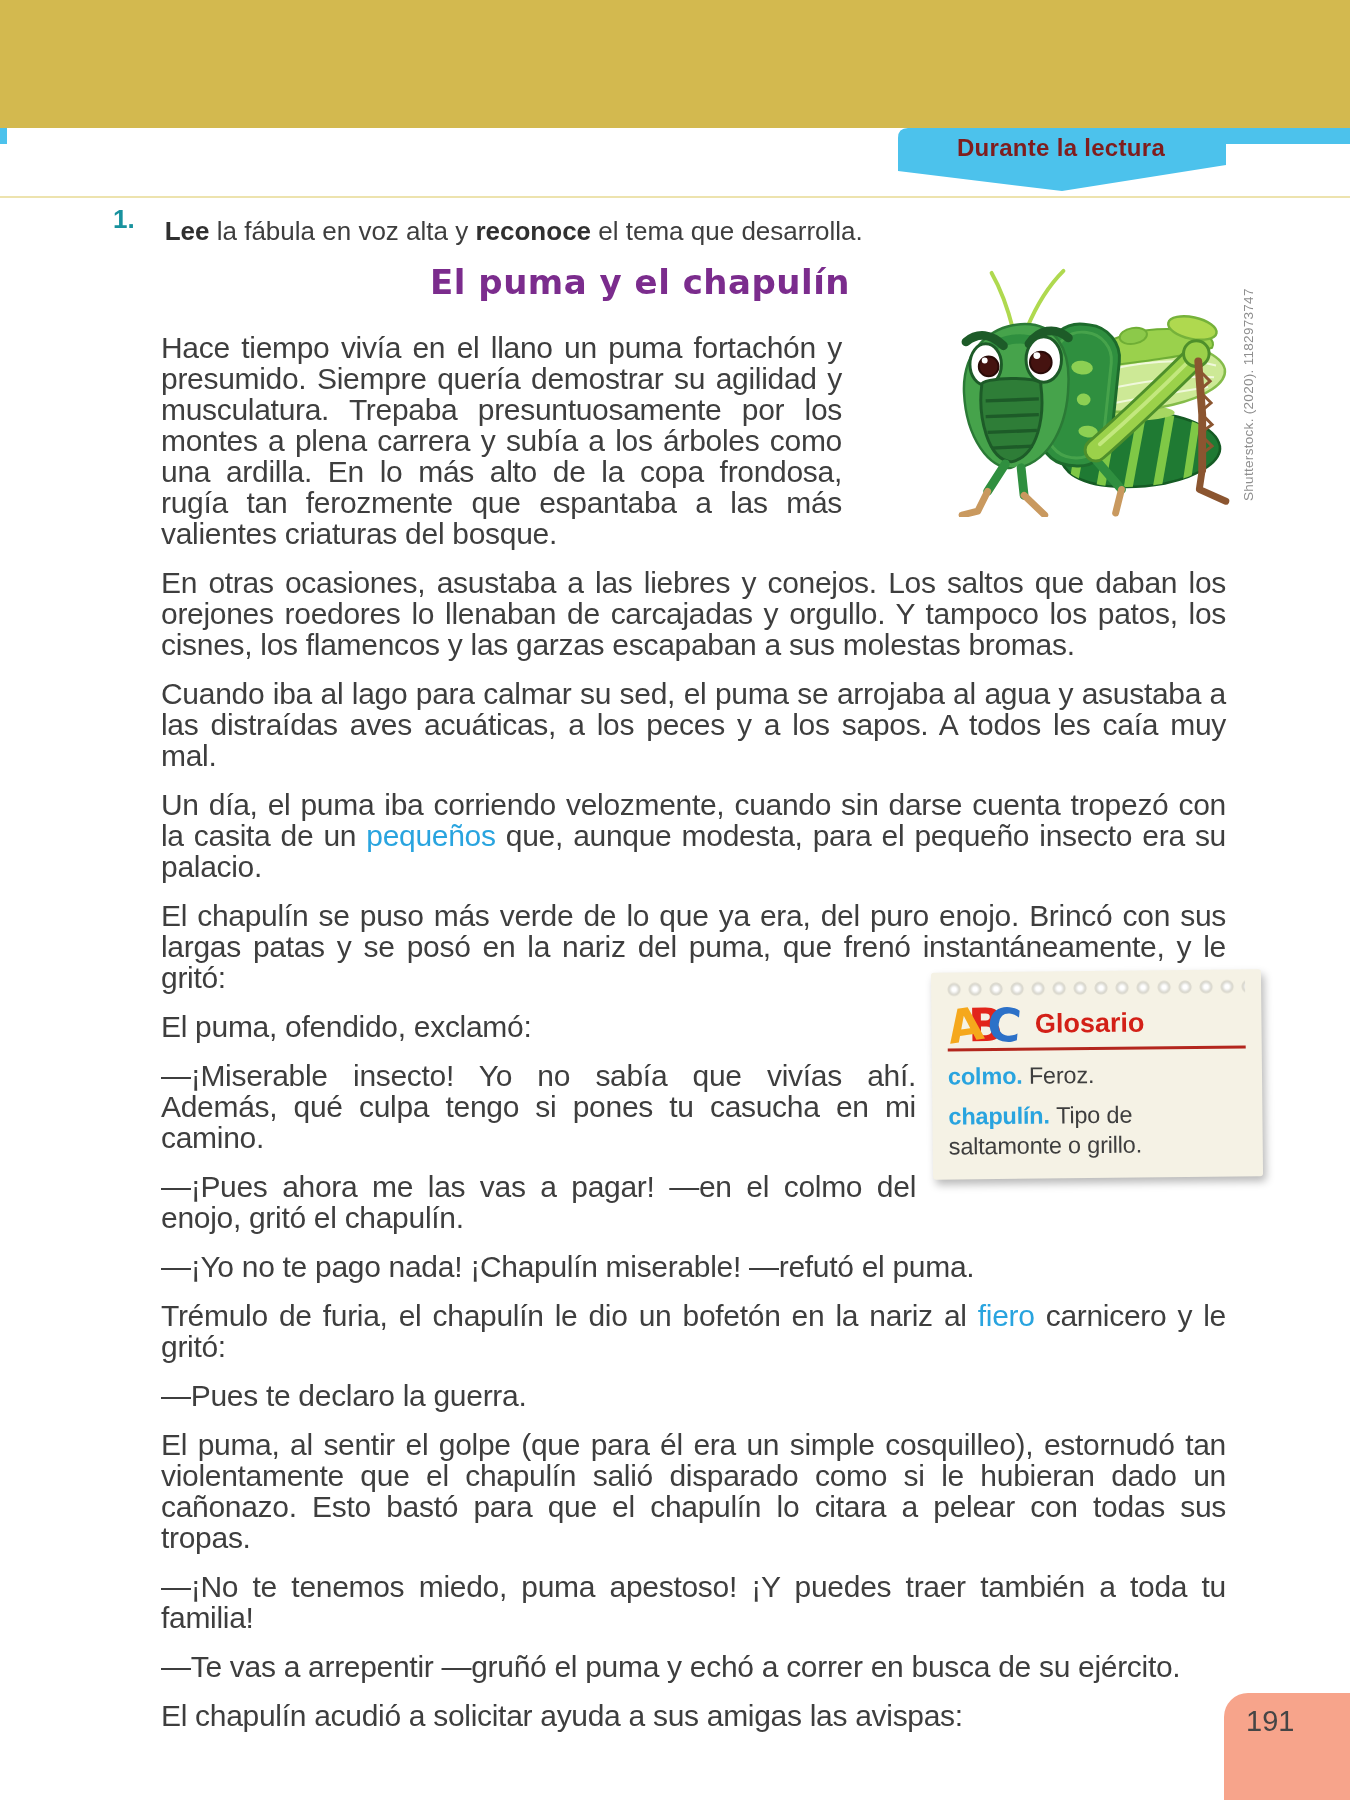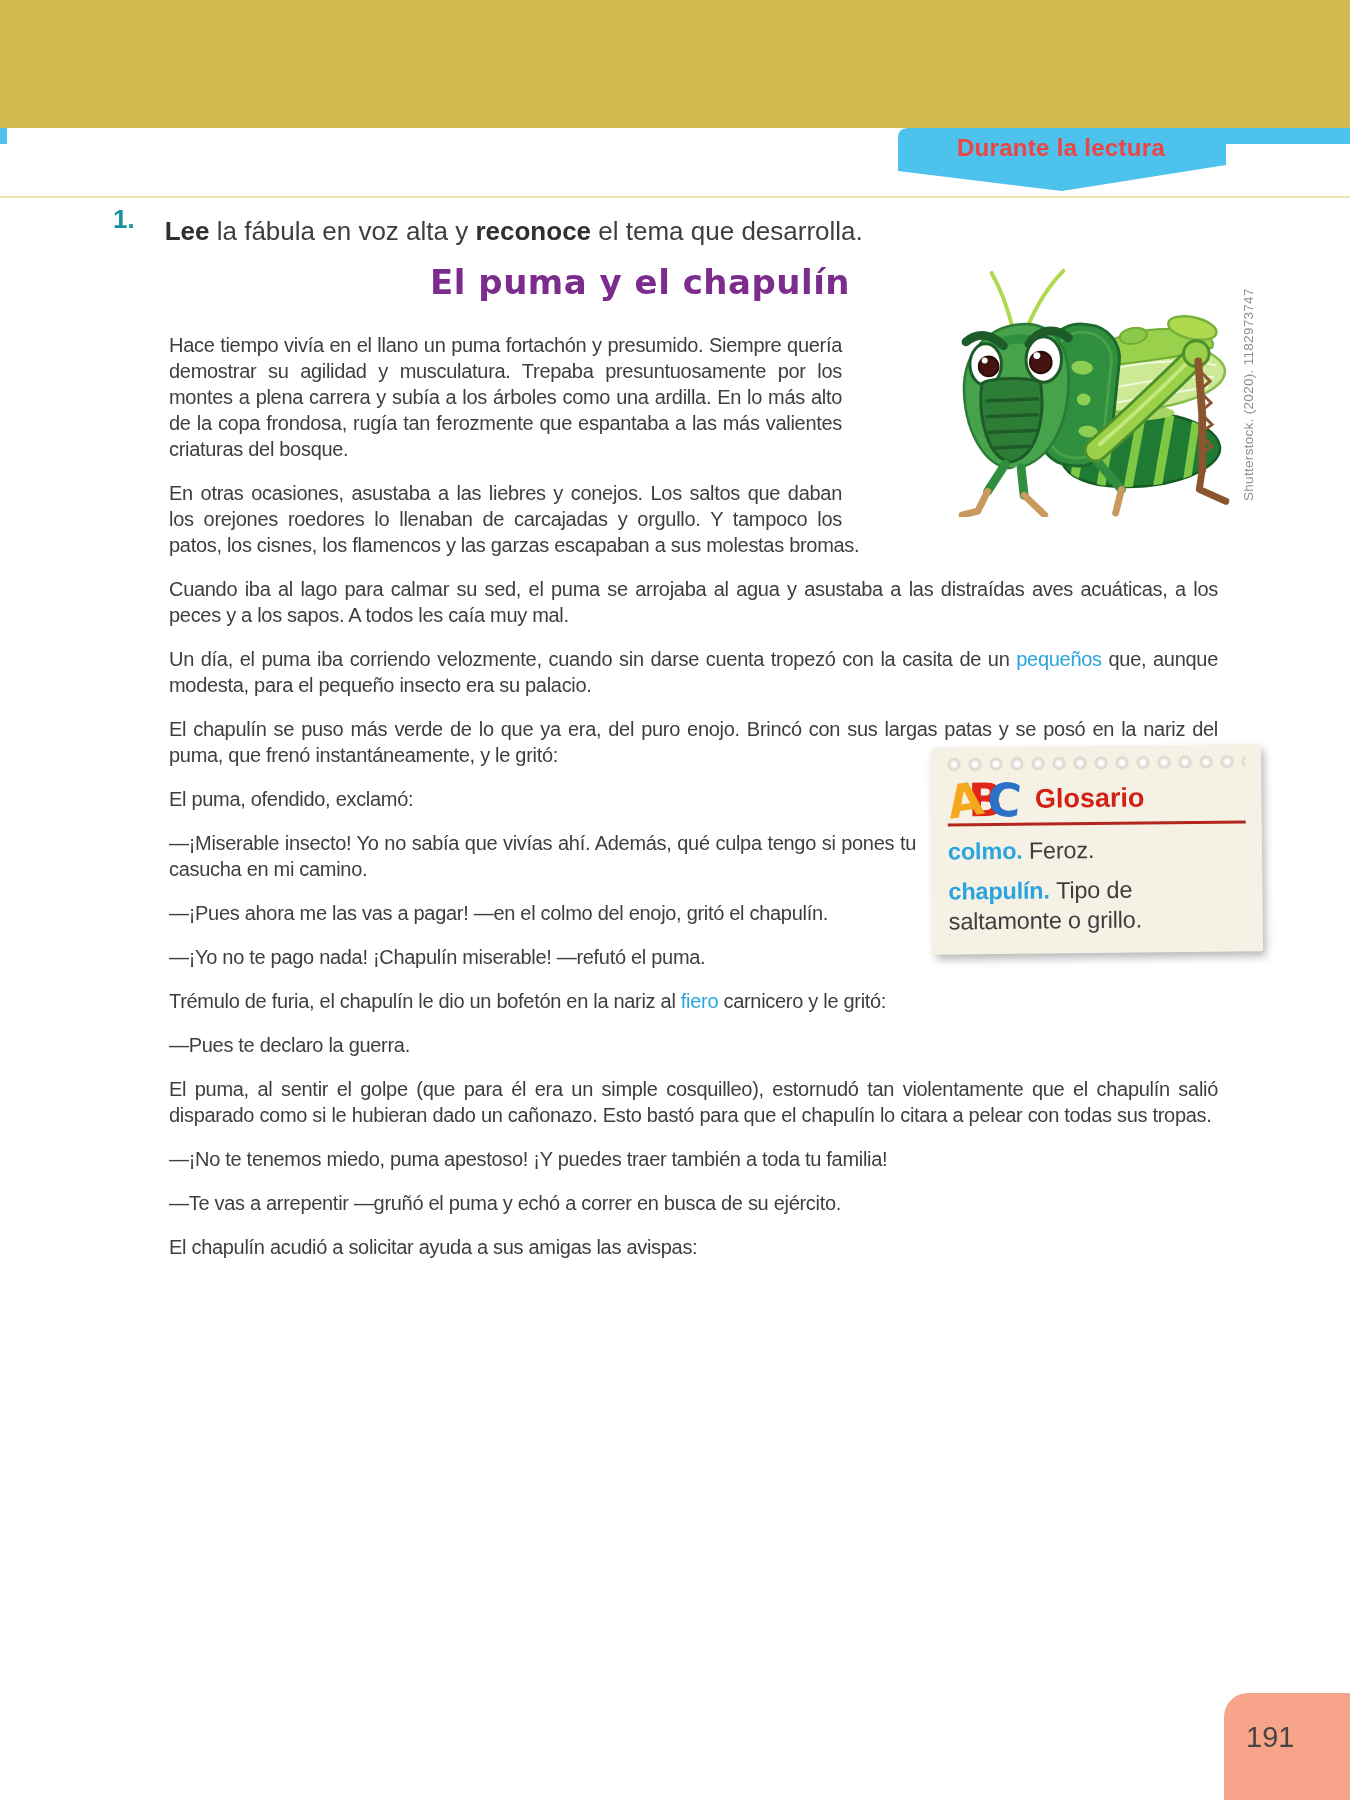--- a/index.html
+++ b/index.html
@@ -7,37 +7,37 @@
     width:1350px;height:1800px;position:relative;overflow:hidden;
     background:#ffffff;font-family:"Liberation Sans",sans-serif;
   }
   
   .top-band{position:absolute;left:0;top:0;width:1350px;height:128px;background:#D3B94F;}
   .left-notch{position:absolute;left:0;top:128px;width:7px;height:16px;background:#4CC2EC;}
   .separator-line{position:absolute;left:0;top:196px;width:1350px;height:2px;background:#EDE3AE;}
   .ribbon-svg{position:absolute;left:890px;top:118px;width:460px;height:82px;}
   .ribbon-label{
     position:absolute;left:898px;top:134px;width:326px;text-align:center;
-    color:#ef4444;font-weight:bold;font-size:24px;letter-spacing:.3px;
+    color:#7f1d1d;font-weight:bold;font-size:24px;letter-spacing:.3px;
   }
   
   .instruction{position:absolute;left:113px;top:202px;width:1120px;display:flex;gap:18px;
     font-size:26px;color:#3E3E3E;line-height:34px;}
   .instruction .num{color:#18929E;font-weight:bold;}
   .instruction p{margin:12px;}
   .seg-bold{font-weight:bold;color:#303030;}
   .seg-blue{color:#29A4DF;}
   
   article{position:absolute;left:157px;top:250px;width:1073px;}
   article h2{
     margin:12px 380px 30px 0;text-align:right;
     color:#7B2C8D;font-family:"DejaVu Sans",sans-serif;font-weight:bold;
     font-size:34px;letter-spacing:.5px;
   }
-  .para{margin:0 12px 18px;font-size:20px;line-height:26px;color:#3E3E3E;
+  .para{margin:0 4px 18px;font-size:30px;line-height:31px;color:#3E3E3E;
     text-align:justify;letter-spacing:-0.3px;}
   
   .grasshopper-figure{float:right;width:400px;height:250px;margin:-65px -30px 10px 18px;position:relative;}
   .grasshopper-figure svg{position:absolute;left:88px;top:0;width:286px;height:250px;}
   .image-credit{
     position:absolute;right:4px;top:14px;height:220px;
     writing-mode:vertical-rl;transform:rotate(180deg);
     font-size:13.5px;color:#8E8E8E;letter-spacing:.3px;white-space:nowrap;
   }
   
@@ -54,21 +54,21 @@
   .abc{font-family:"DejaVu Sans",sans-serif;font-weight:bold;font-size:46px;line-height:42px;display:inline-block;}
   .abc-0{color:#F5A81C;transform:rotate(-8deg);}
   .abc-1{color:#E2251B;margin-left:-15px;}
   .abc-2{color:#2C71C8;margin-left:-16px;transform:rotate(6deg);}
   .glossary-title{color:#D32017;font-weight:bold;font-size:27px;padding-bottom:6px;}
   .gl-entry{margin:10px 0 0;font-size:23.5px;line-height:30px;color:#3E3E3E;text-align:left;letter-spacing:-0.2px;}
   .gl-term{color:#29A4DF;font-weight:bold;}
   
   .page-tab{position:absolute;left:1224px;top:1693px;width:126px;height:107px;
     background:#F7A48B;border-top-left-radius:24px;}
-  .page-tab span{position:absolute;left:22px;top:28px;font-size:29px;color:#454545;}
+  .page-tab span{position:absolute;left:22px;top:12px;font-size:29px;color:#454545;}
 </style>
 </head>
 <body>
 
 <div class="top-band"></div>
 <div class="left-notch"></div>
 <svg class="ribbon-svg" viewBox="890 118 460 82">
   <path d="M908,128 L1350,128 L1350,144 L1226,144 L1226,165 L1062,191 L898,171 L898,138 Q898,128 908,128 Z" fill="#4CC2EC"></path>
 </svg>
 <div class="ribbon-label">Durante la lectura</div>

